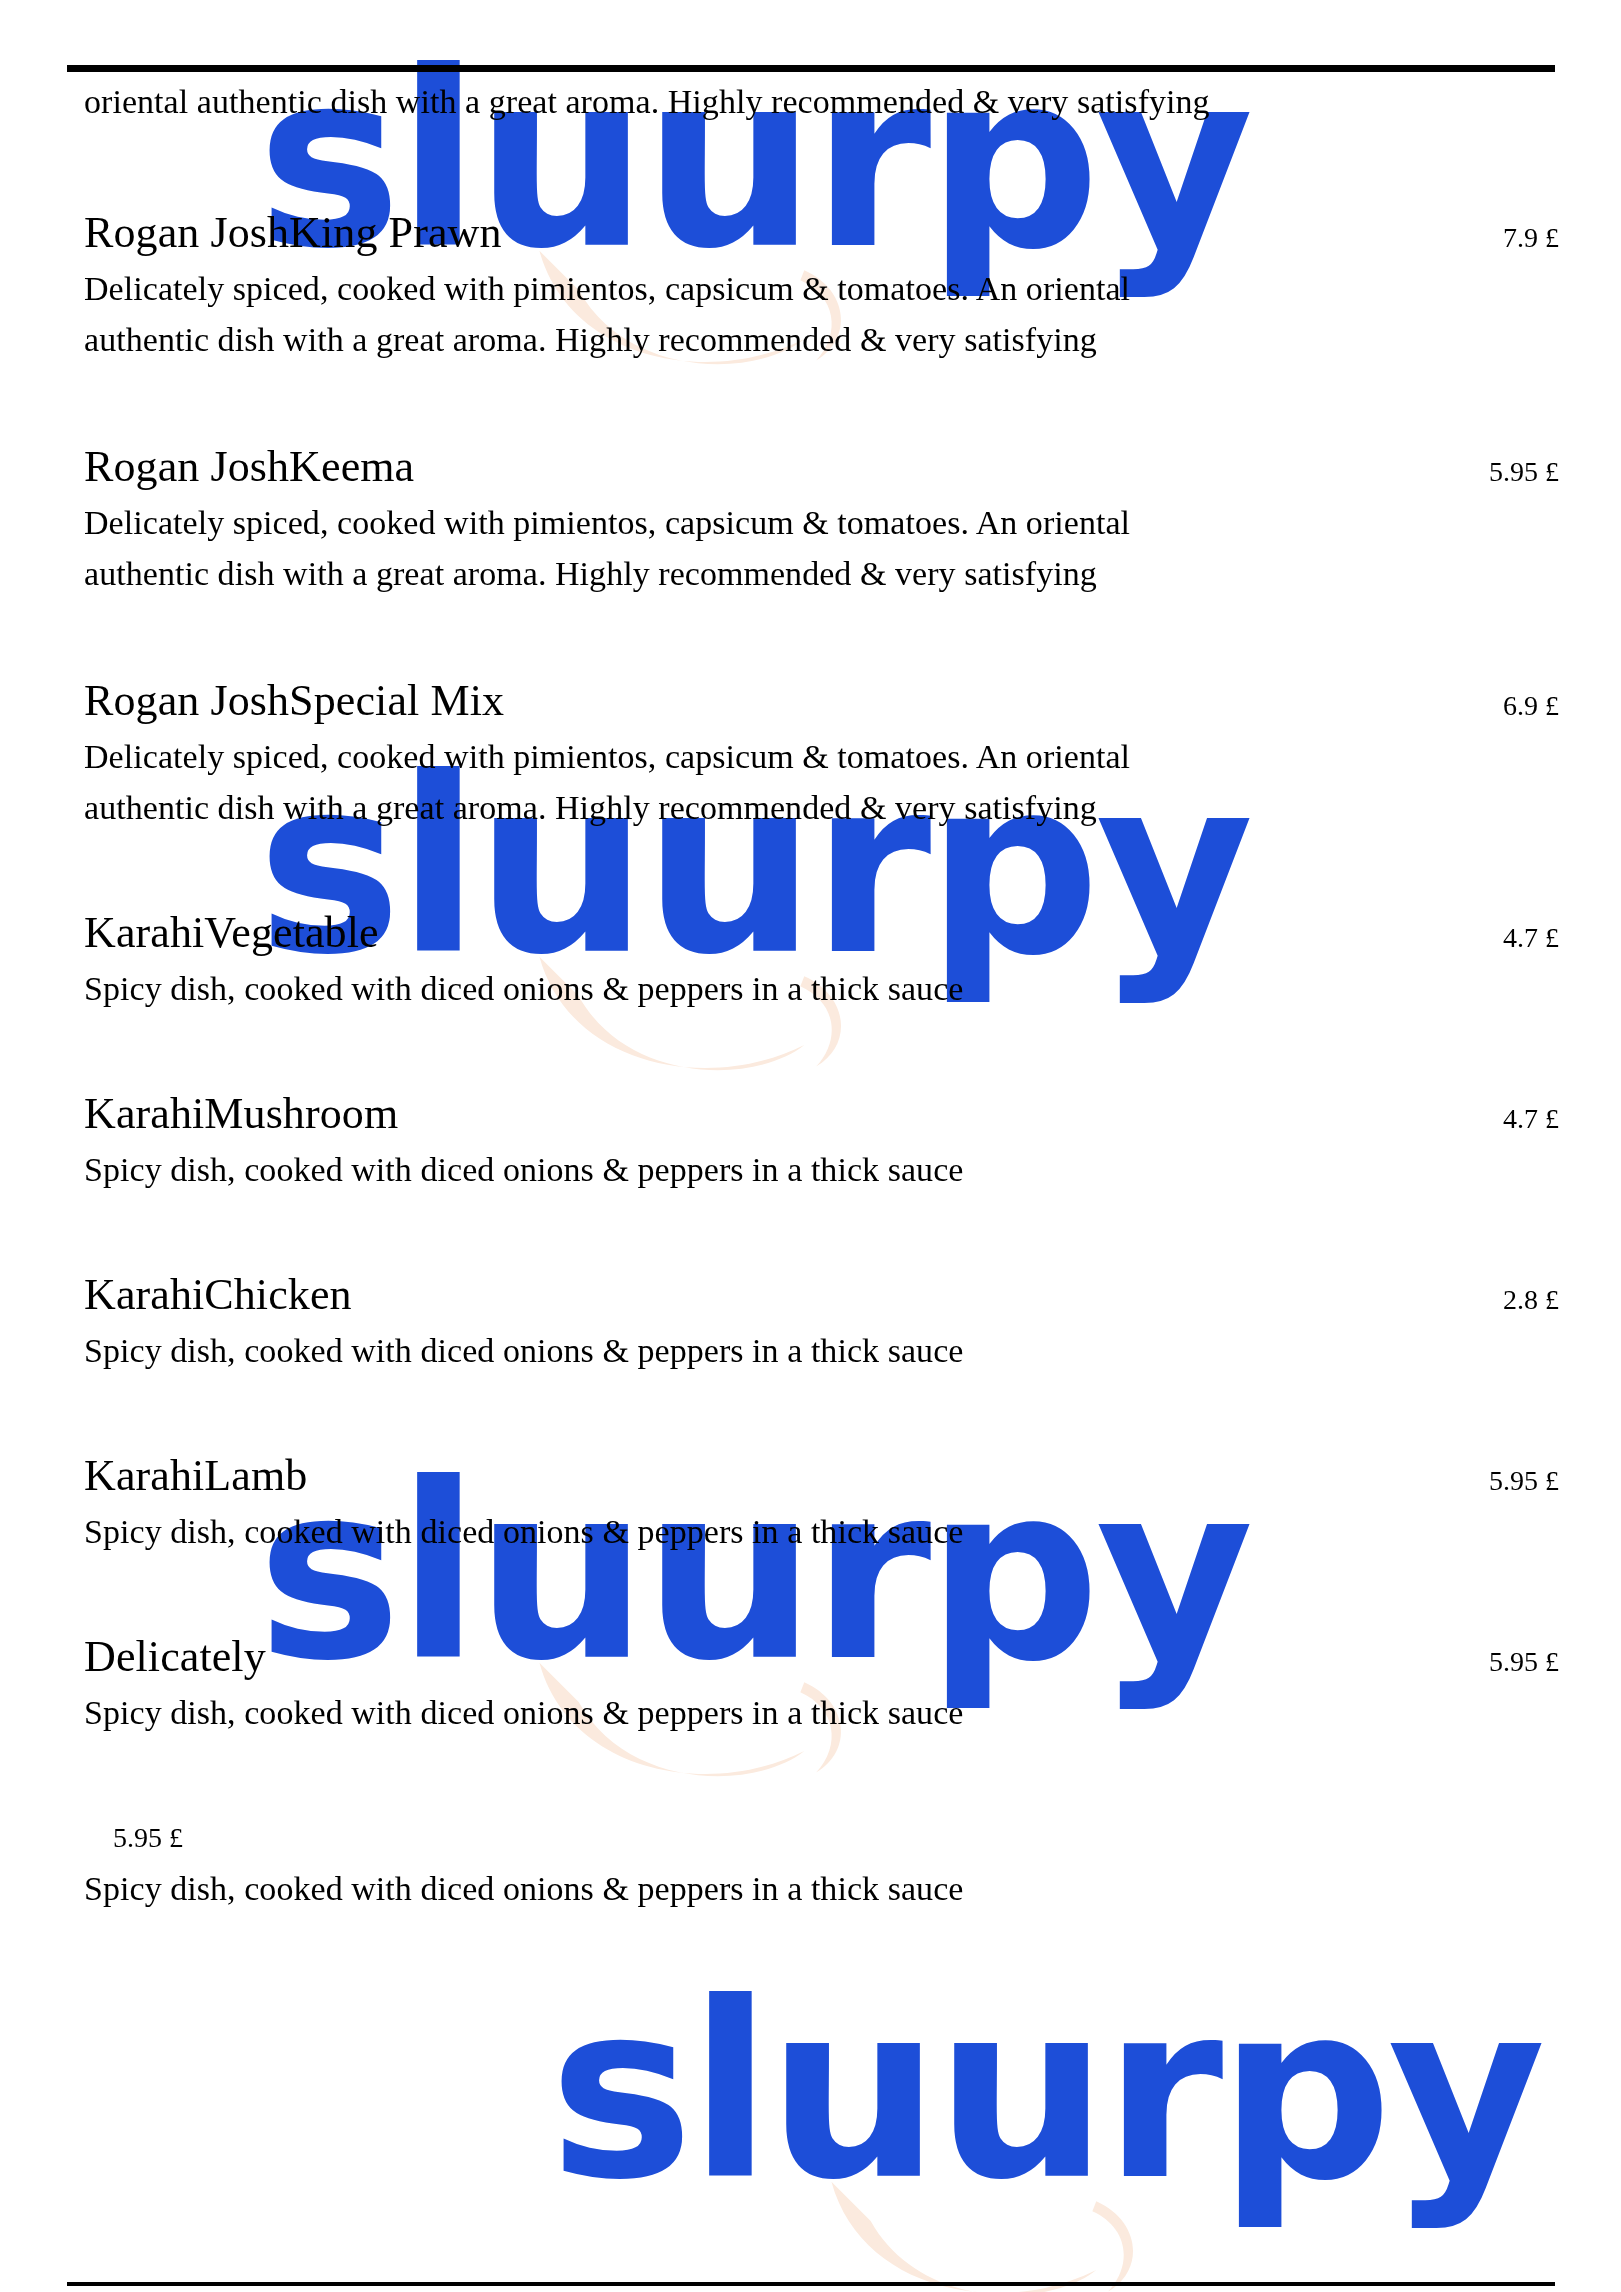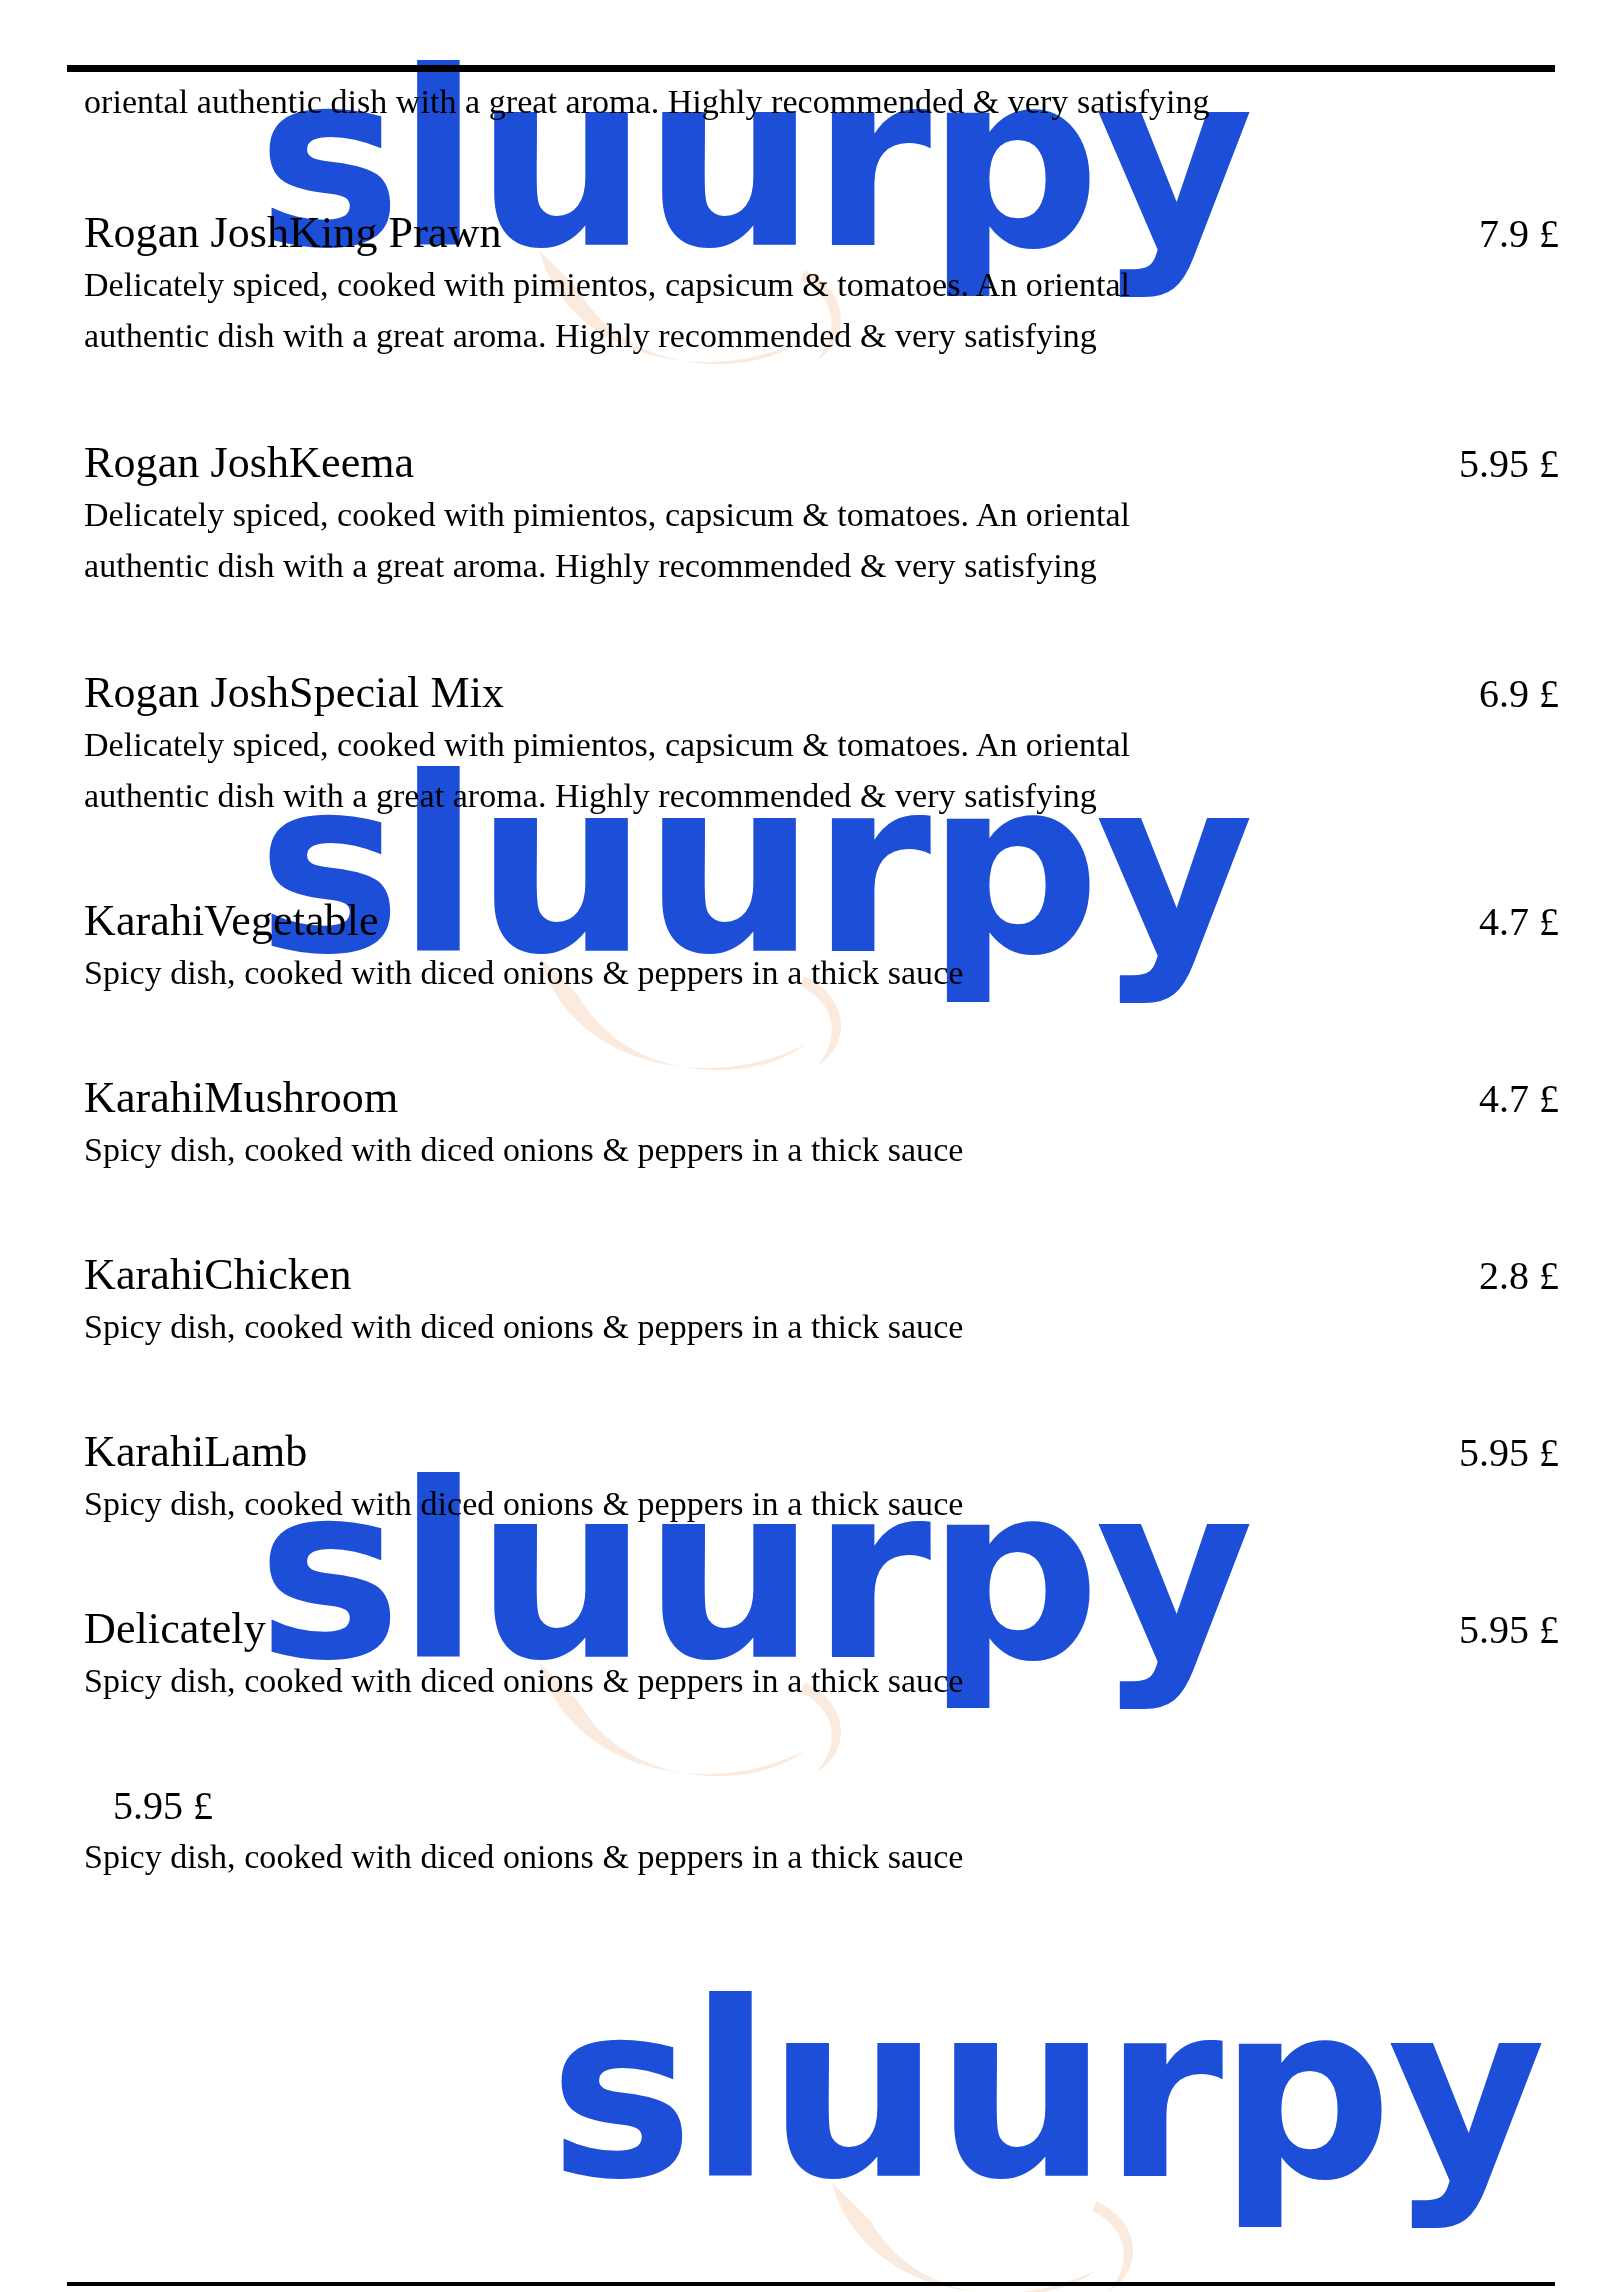--- a/index.html
+++ b/index.html
@@ -67,21 +67,21 @@
     display: flex;
     align-items: baseline;
     justify-content: space-between;
   }
   .item-name {
     font-size: 44px;
     line-height: 51px;
     letter-spacing: 0.1px;
   }
   .item-price {
-    font-size: 40px;
+    font-size: 28px;
     line-height: 51px;
     white-space: nowrap;
     padding-left: 29px;
   }
   .item-desc {
     font-size: 34px;
     line-height: 51px;
     max-width: 1161px;
     letter-spacing: 0.05px;
   }

